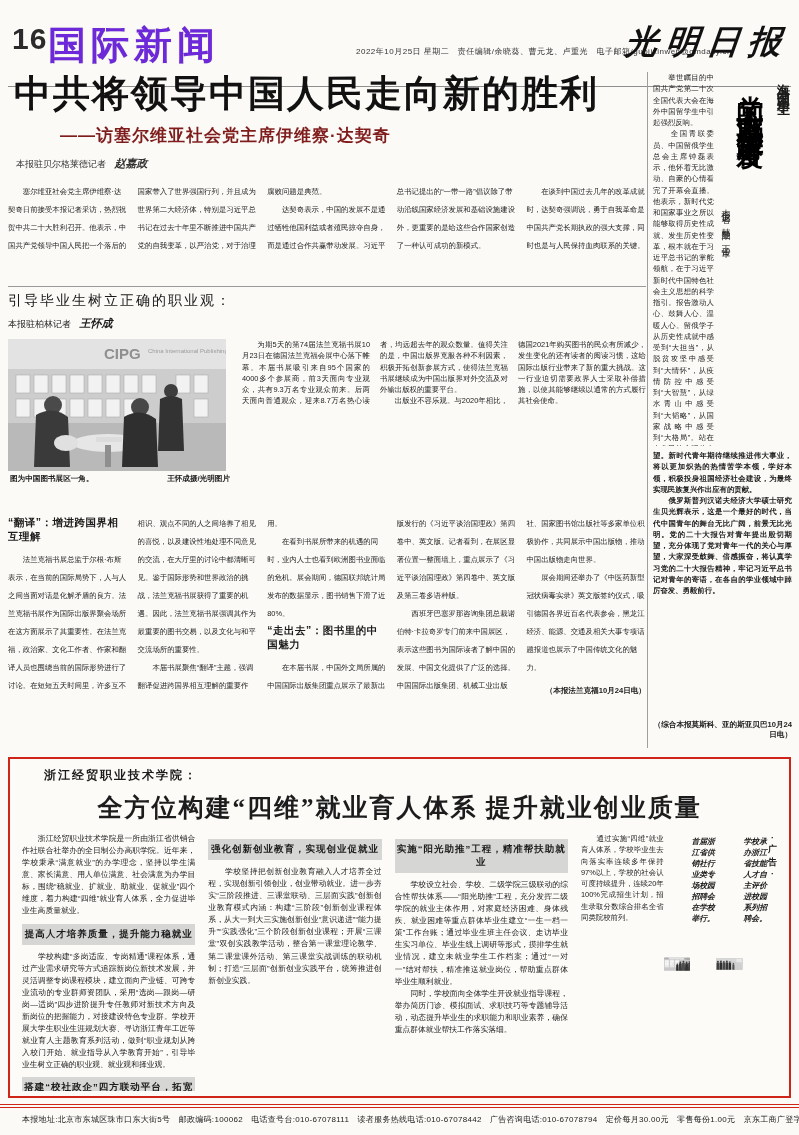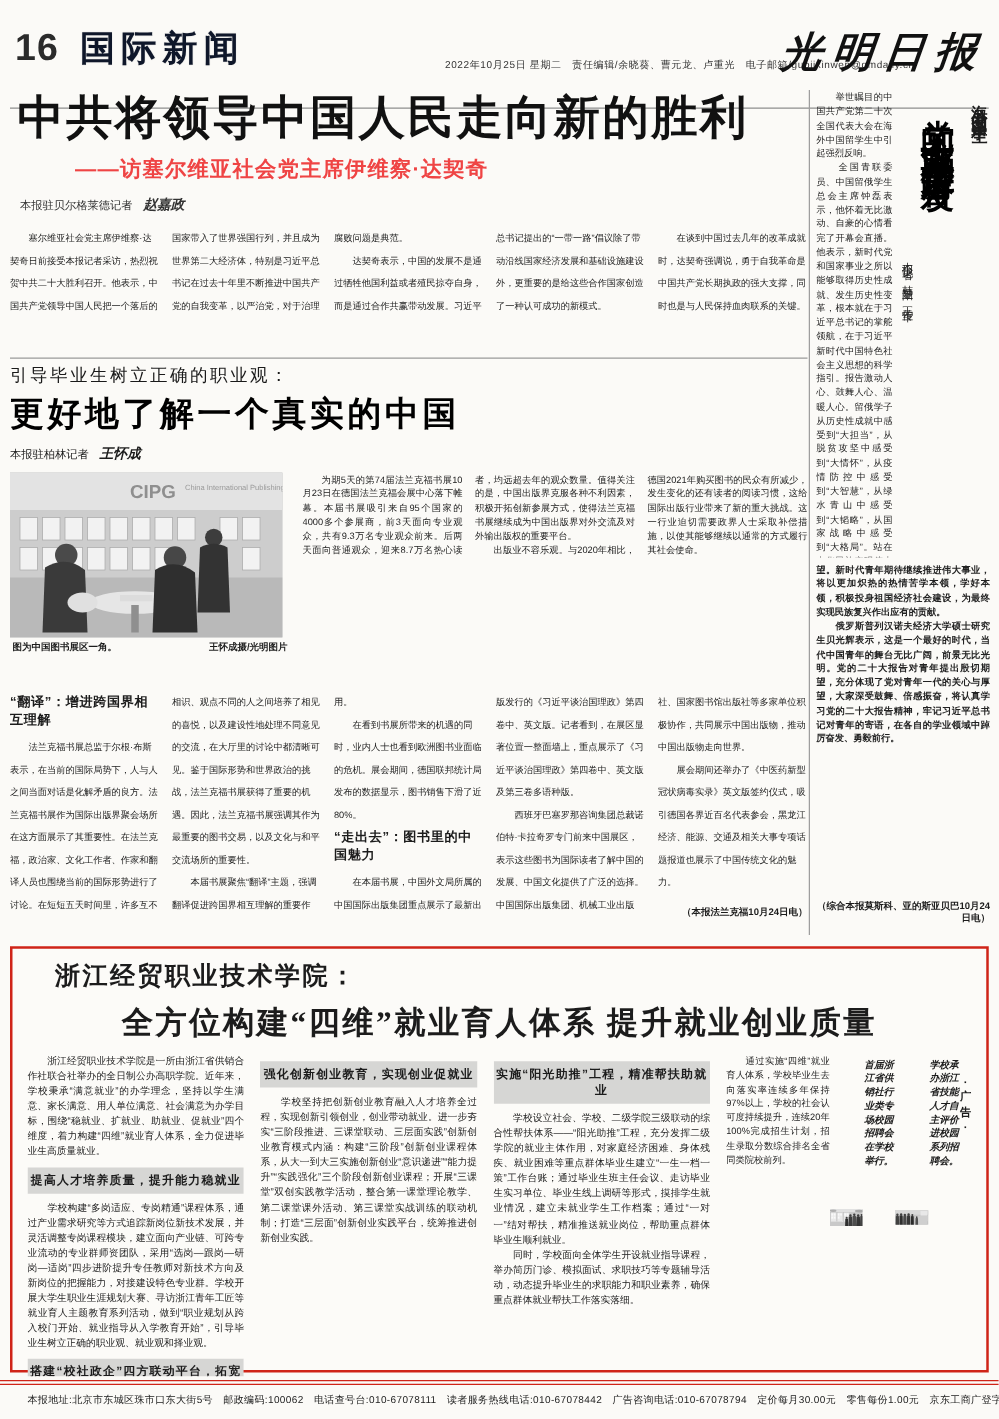--- a/index.html
+++ b/index.html
@@ -7,33 +7,33 @@
   body {
     position:relative;
     background:#fbfaf7;
     font-family:"Liberation Sans", sans-serif;
     color:#1c1c1c;
     overflow:hidden;
   }
   
   .masthead { position:absolute; left:8px; right:8px; top:20px; height:46px; }
   .pagenum { position:absolute; left:4px; top:2px; font-size:30px; font-weight:bold; color:#2b2b2b; letter-spacing:1px; }
-  .section-title { position:absolute; left:56px; top:0px; font-size:28px; font-weight:bold; color:#0f172a; letter-spacing:5px; text-shadow:0 0 1px #c9c9c9; }
+  .section-title { position:absolute; left:40px; top:0px; font-size:38px; font-weight:bold; color:#6d28d9; letter-spacing:5px; text-shadow:0 0 1px #c9c9c9; }
   .dateline { position:absolute; left:348px; top:26px; font-size:8px; color:#333; letter-spacing:.5px; white-space:nowrap; }
   .paper-logo { position:absolute; right:2px; top:0px; font-family:"Liberation Serif", serif; font-style:italic; font-weight:bold; font-size:33px; color:#111; letter-spacing:8px; transform:skewX(-6deg); }
   .head-rule { position:absolute; left:0; right:0; top:66px; border-top:1px solid #8e8e8e; }
 
   
   .body-text { font-size:7.4px; line-height:1.52; text-align:justify; white-space:pre-line; color:#222; }
   .credit-line { font-size:7.6px; font-weight:bold; text-align:right; margin-top:12px; }
 
   
   .lead { position:absolute; left:8px; top:74px; width:638px; height:208px; }
   .lead-headline { font-size:37px; font-weight:bold; letter-spacing:2px; color:#111; line-height:1.1; padding-left:6px; }
-  .lead-subhead { font-size:17px; font-weight:bold; color:#ef4444; margin-top:9px; padding-left:52px; letter-spacing:1px; }
+  .lead-subhead { font-size:17px; font-weight:bold; color:#7f1d1d; margin-top:9px; padding-left:52px; letter-spacing:1px; }
   .lead-byline { font-size:9px; color:#333; margin-top:9px; padding-left:8px; }
   .byline-name { font-family:"Liberation Serif", serif; font-style:italic; font-weight:bold; font-size:11px; margin-left:6px; }
   .lead-body { margin-top:9px; height:84px; column-count:5; column-gap:10px; overflow:hidden; }
   .lead-divider { position:absolute; left:8px; width:638px; top:286px; border-top:1px solid #9a9a9a; }
 
   
   .rightcol { position:absolute; left:647px; top:72px; width:145px; height:676px; border-left:1px solid #9e9e9e; padding-left:5px; }
   .rightcol-top { display:flex; height:374px;justify-content:space-between; }
   .rc-narrow { width:61px; overflow:hidden; }
   .rc-vertical { flex:1; writing-mode:vertical-rl; text-align:start; padding-top:2px; }
@@ -51,30 +51,30 @@
   .bf-rowA { display:flex; margin-top:8px; height:168px; }
   .bf-photo-wrap { width:224px; flex:none; }
   .bf-photo { width:218px; height:132px; background:#cfcfcf; display:block; }
   .bf-caption { font-size:7.6px; font-weight:bold; margin-top:3px; display:flex; justify-content:space-between; padding:0 2px; }
   .bf-rowA-text { flex:1; margin-left:10px; column-count:3; column-gap:10px; height:168px; overflow:hidden; }
   .bf-rowB { margin-top:5px; height:198px; column-count:5; column-gap:10px; overflow:hidden; }
   .inline-subhead { font-size:10.5px; font-weight:bold; margin:4px 0 4px 0; letter-spacing:.5px; }
 
   
   .advert { position:absolute; left:8px; top:757px; width:783px; height:341px; border:2.5px solid #cf2418; background:#fcfbf8; padding:8px 12px; }
-  .ad-kicker { font-size:20px; font-weight:bold; letter-spacing:2px; margin-left:22px; }
+  .ad-kicker { font-size:12px; font-weight:bold; letter-spacing:2px; margin-left:22px; }
   .ad-headline { font-family:"Liberation Serif", serif; font-size:25px; font-weight:bold; text-align:center; letter-spacing:2px; margin-top:7px; }
   .ad-cols { display:flex; gap:13px; margin-top:9px; height:258px; overflow:hidden; }
   .ad-col { flex:1; overflow:hidden; }
   .ad-col .body-text { font-size:7.8px; line-height:1.55; }
   .ad-bar { background:#d6d6d4; font-size:9.5px; font-weight:bold; text-align:center; padding:4px 2px; margin:6px 0; letter-spacing:1px; }
   .ad-photocol { width:196px; flex:none; display:flex; flex-direction:row; }
   .ad-photo { width:100%; display:block; margin-top:4px; }
   .ad-photo-caption { font-size:7.8px; font-weight:bold; text-align:center; margin:3px 0 2px 0; font-style:italic; }
-  .ad-label { font-size:9px; font-weight:bold; text-align:center; margin-top:18px; }
+  .ad-label { font-size:9px; font-weight:bold; text-align:center; margin-top:0; }
 
   
   .footer-rule { position:absolute; left:0px; right:0px; top:1104px; height:4px; border-top:1.5px solid #cf2418; border-bottom:1px solid #cf2418; }
   .footer-text { position:absolute; left:22px; top:1114px; font-size:8px; color:#222; letter-spacing:.3px; white-space:nowrap; }
 </style>
 </head>
 <body>
 
 <div class="masthead">
   <div class="pagenum">16</div>
@@ -111,21 +111,20 @@
       <div class="rc-byline">本报记者　韩显阳　王传军</div>
     </div>
   </div>
   <div class="rc-bottom body-text">望。新时代青年期待继续推进伟大事业，将以更加炽热的热情苦学本领，学好本领，积极投身祖国经济社会建设，为最终实现民族复兴作出应有的贡献。
 　　俄罗斯普列汉诺夫经济大学硕士研究生贝光辉表示，这是一个最好的时代，当代中国青年的舞台无比广阔，前景无比光明。党的二十大报告对青年提出殷切期望，充分体现了党对青年一代的关心与厚望，大家深受鼓舞、倍感振奋，将认真学习党的二十大报告精神，牢记习近平总书记对青年的寄语，在各自的学业领域中踔厉奋发、勇毅前行。</div>
   <div class="rc-credit">（综合本报莫斯科、亚的斯亚贝巴10月24日电）</div>
 </div>
 
 <div class="bookfair">
   <div class="bf-kicker">引导毕业生树立正确的职业观：</div>
-  <div class="bf-headline">更好地了解一个真实的中国</div>
   <div class="bf-byline">
     <span>本报驻柏林记者</span>
     <span class="byline-name">王怀成</span>
   </div>
   <div class="bf-rowA">
     <div class="bf-photo-wrap">
       <svg class="bf-photo" viewBox="0 0 218 132">
         <rect x="0" y="0" width="218" height="132" fill="#cdcdcd"></rect>
         <rect x="0" y="0" width="218" height="30" fill="#e3e3e3"></rect>
         <text x="96" y="20" font-size="15" font-weight="bold" fill="#8f8f8f" font-family="Liberation Sans, sans-serif">CIPG</text>

